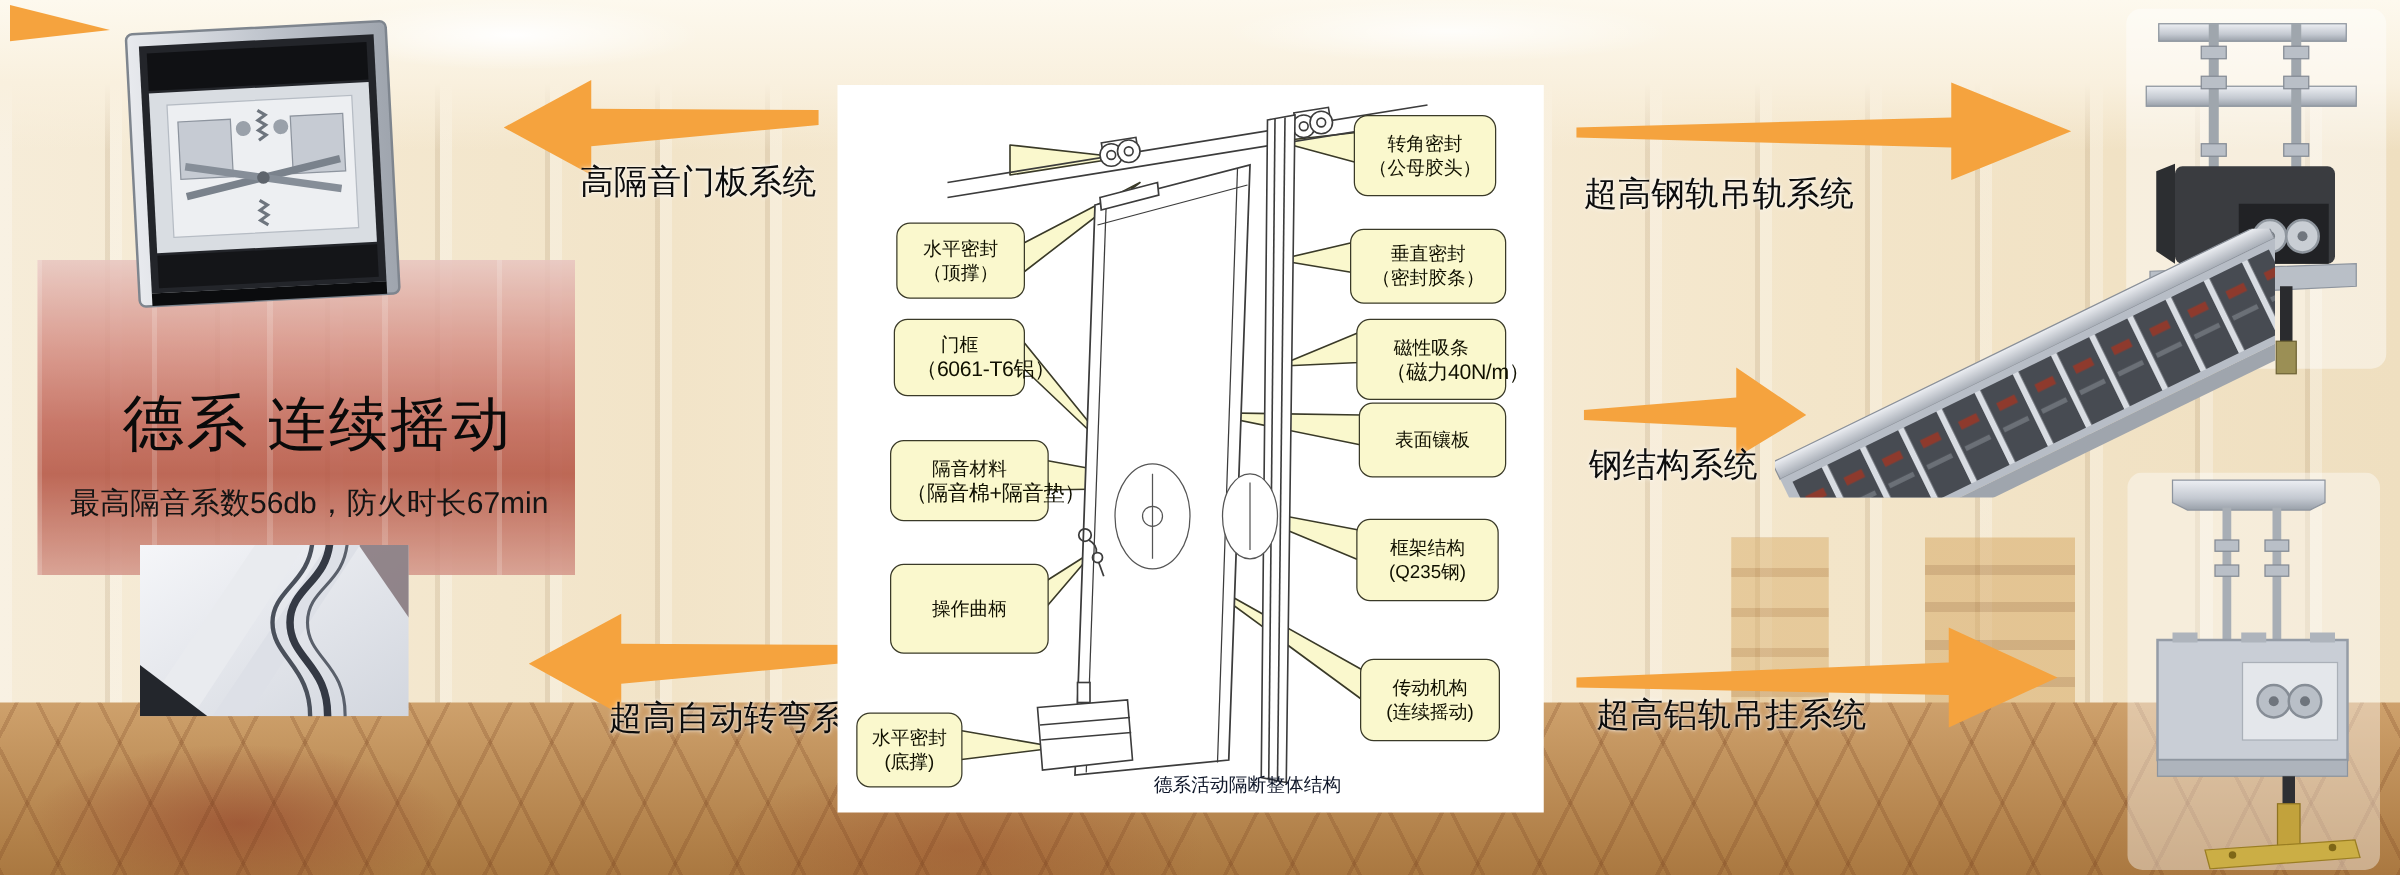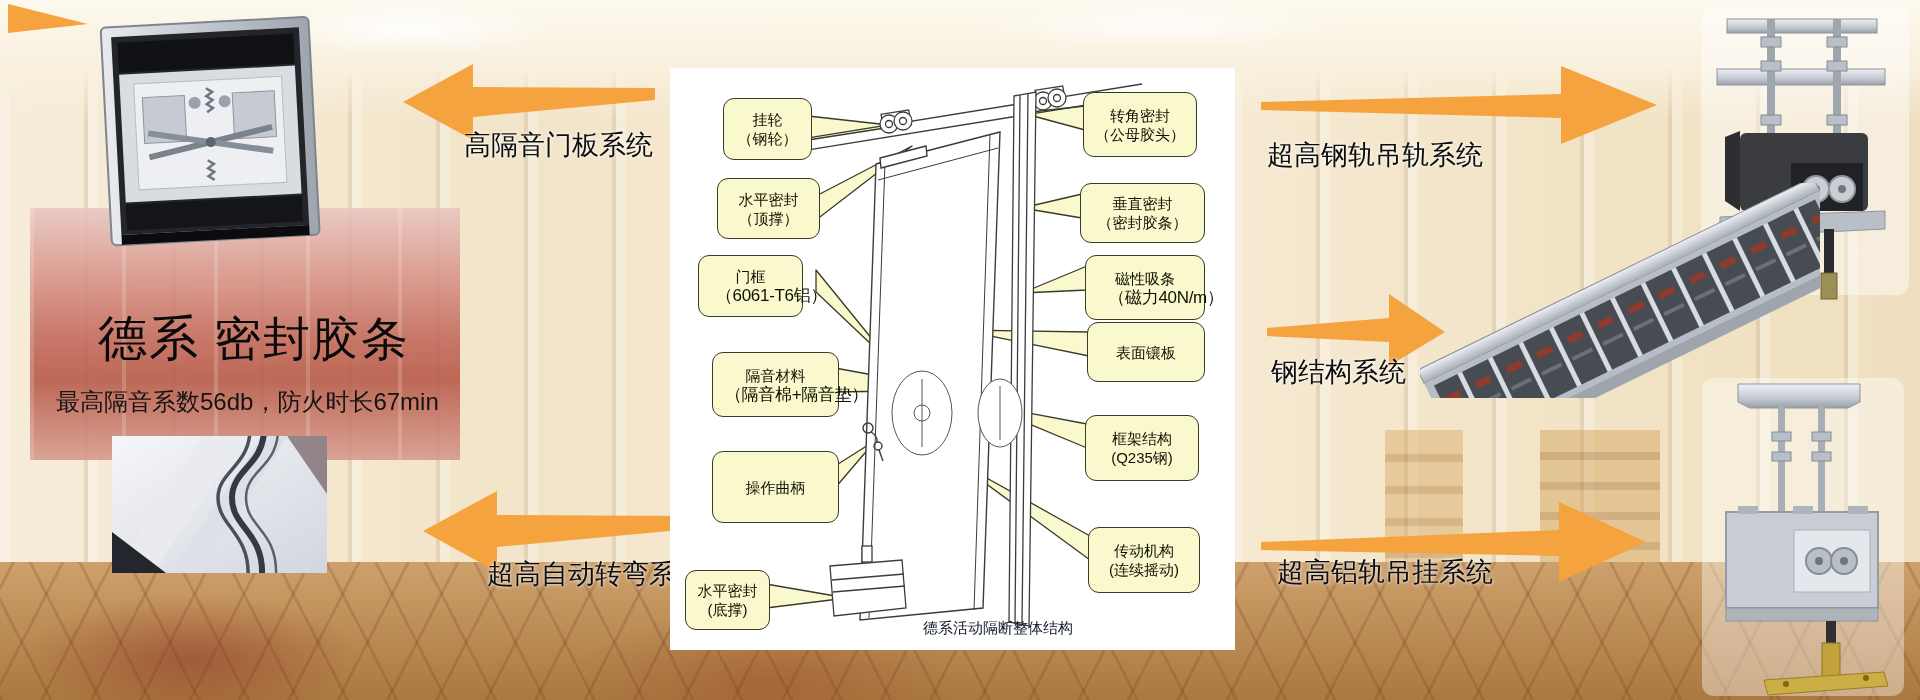--- a/index.html
+++ b/index.html
@@ -89,21 +89,21 @@
     <polygon points="178,44 122,6 122,30 0,40 0,48 122,54 122,78"></polygon>
   </svg>
   <div class="syslabel" style="left:1271px;top:354px">钢结构系统</div>
 
   <svg class="arrow" style="left:1261px;top:496px" width="385" height="92">
     <polygon points="385,46 298,6 298,34 0,46 0,54 298,60 298,86"></polygon>
   </svg>
   <div class="syslabel" style="left:1277px;top:554px">超高铝轨吊挂系统</div>
 
   <div class="title">
-    <span class="t1">德系</span><span class="t2">密封胶条</span>
+    <span class="t1">德系</span><span class="t2">连续摇动</span>
   </div>
   <div class="subtitle">最高隔音系数56db，防火时长67min</div>
 
   <svg class="photo" style="left:92px;top:2px" width="240" height="252" viewBox="0 0 240 252">
     <defs>
       <linearGradient id="metalA" x1="0" y1="0" x2="1" y2="0">
         <stop offset="0" stop-color="#E8EAEE"></stop>
           <stop offset=".5" stop-color="#C2C7CF"></stop>
           <stop offset="1" stop-color="#9FA5AE"></stop>
       </linearGradient>
@@ -289,29 +289,25 @@
       </g>
 
       <g stroke="#3C3C3C" fill="#FFFFFF" stroke-width="1.3">
         <rect x="192" y="478" width="10" height="16"></rect>
         <polygon points="160,498 232,492 236,540 164,548"></polygon>
         <line x1="162" y1="512" x2="234" y2="506"></line>
         <line x1="163" y1="524" x2="235" y2="518"></line>
       </g>
     </svg>
 
-    <div class="callout" style="left:53px;top:30px;width:87px;height:60px">
-      <div class="cl">挂轮</div>
-      <div class="cl">（钢轮）</div>
-    </div>
     <div class="callout" style="left:47px;top:110px;width:101px;height:59px">
       <div class="cl">水平密封</div>
       <div class="cl">（顶撑）</div>
     </div>
-    <div class="callout" style="left:28px;top:187px;width:103px;height:60px">
+    <div class="callout" style="left:45px;top:187px;width:103px;height:60px">
       <div class="cl">门框</div>
       <div class="cl sm">（6061-T6铝）</div>
     </div>
     <div class="callout" style="left:42px;top:284px;width:125px;height:63px">
       <div class="cl">隔音材料</div>
       <div class="cl sm">（隔音棉+隔音垫）</div>
     </div>
     <div class="callout" style="left:42px;top:383px;width:125px;height:70px">
       <div class="cl">操作曲柄</div>
     </div>

